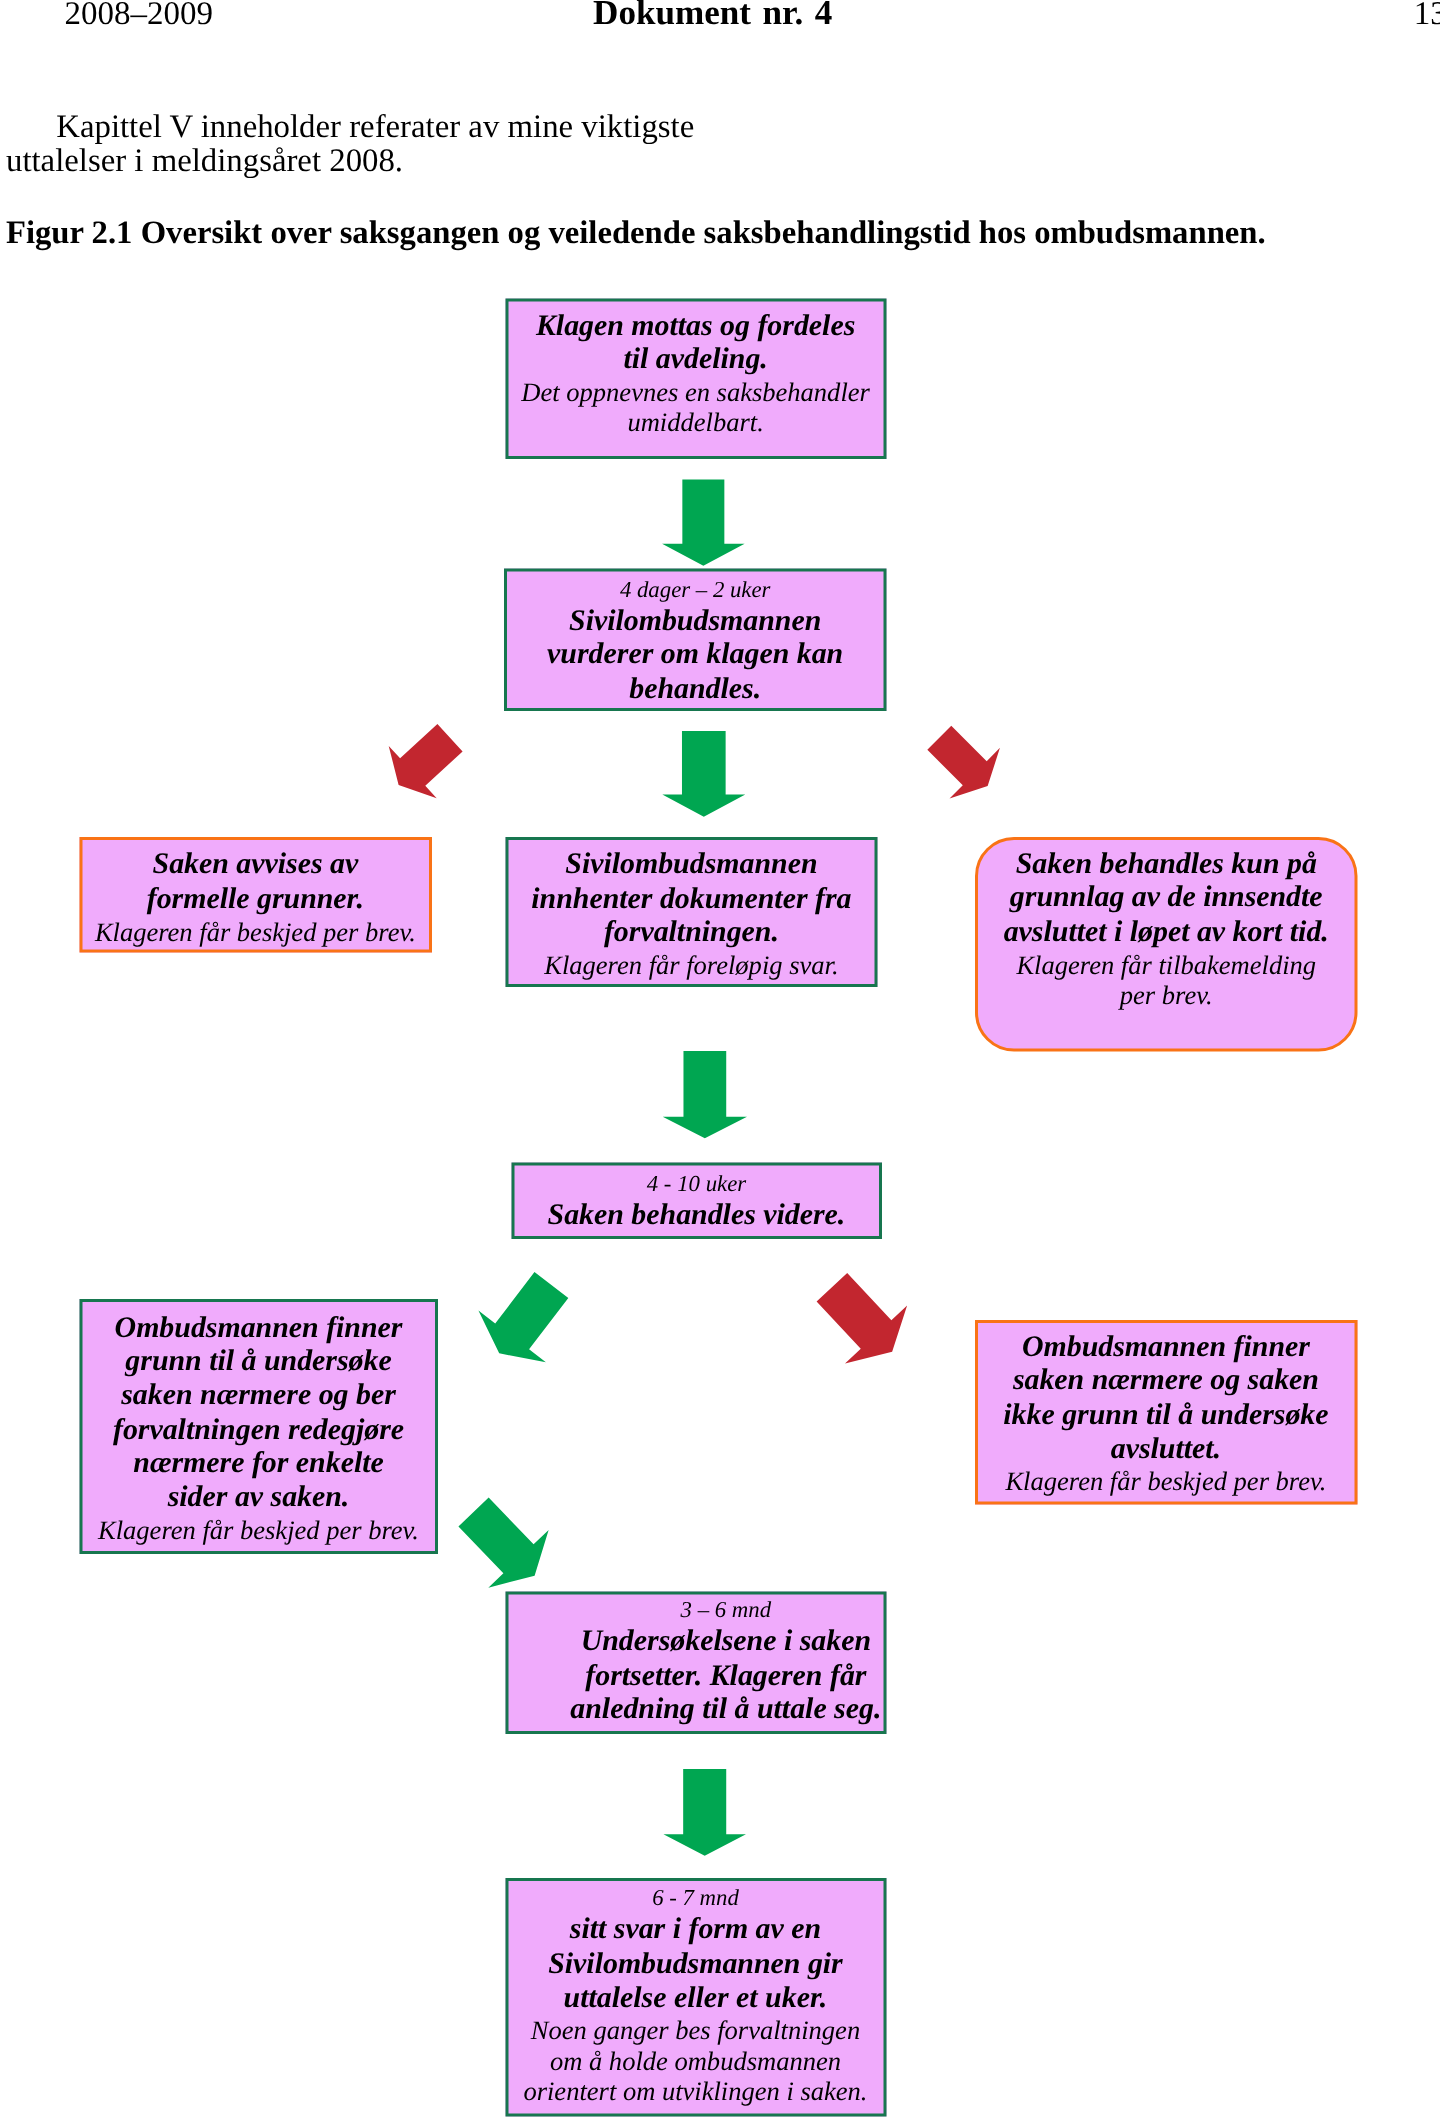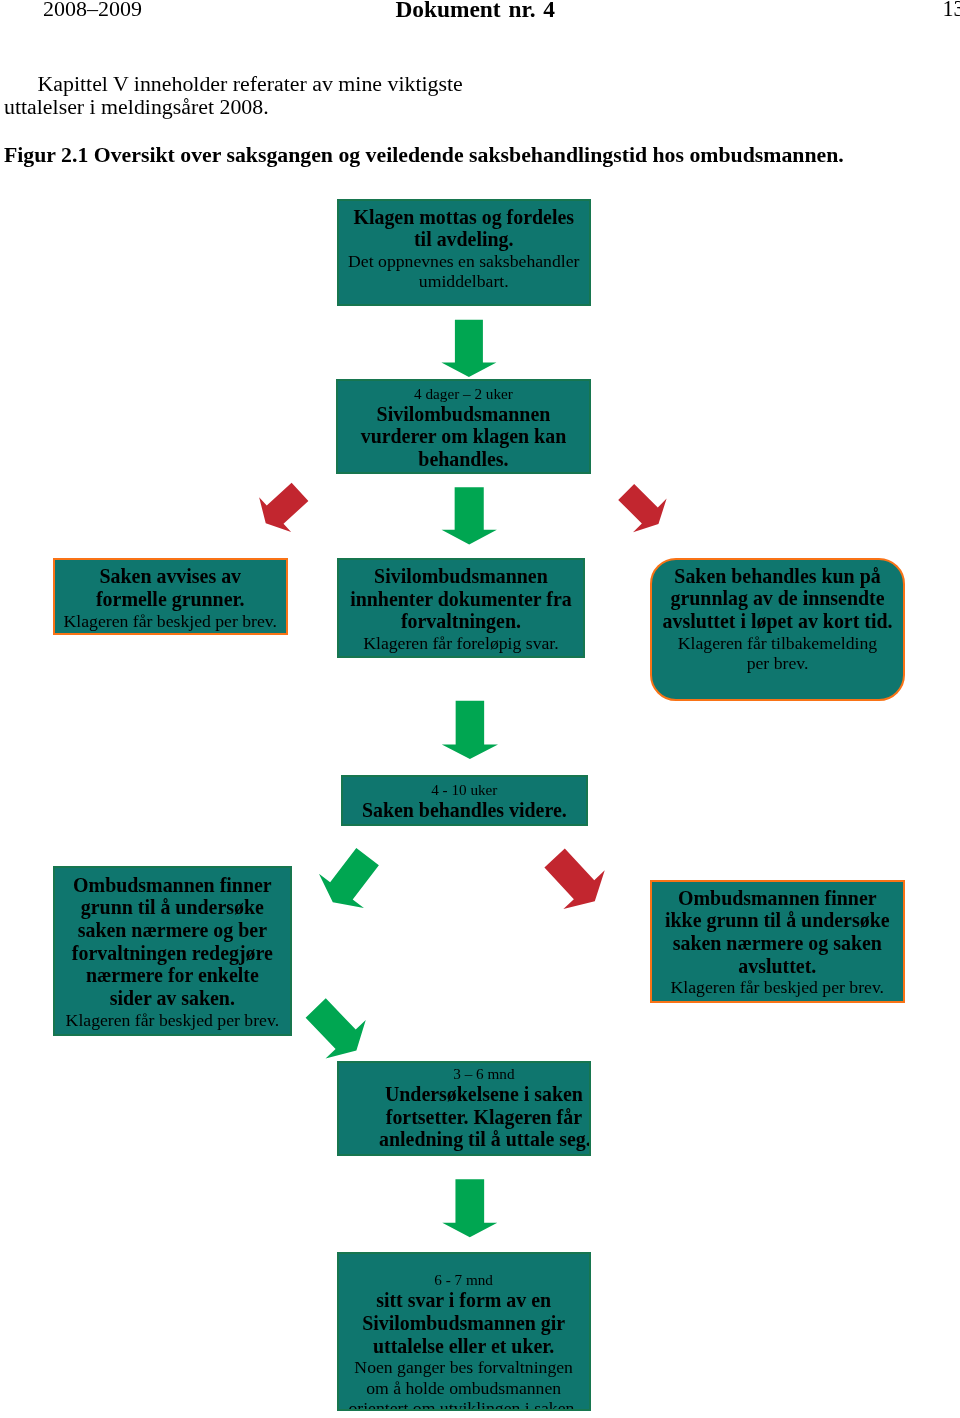--- a/index.html
+++ b/index.html
@@ -16,22 +16,22 @@
                font-weight:bold;word-spacing:1.9px;white-space:nowrap;}
   #head-right{position:absolute;left:942.5px;top:-1.5px;font-size:22.1px;line-height:20px;}
 
   
   #intro-para{position:absolute;left:4px;top:73px;width:462px;font-size:21.87px;
      line-height:23.1px;text-indent:33.5px;margin:0;}
   #figure-caption{position:absolute;left:4px;top:143px;width:900px;font-size:21.79px;
      line-height:24px;font-weight:bold;margin:0;white-space:nowrap;}
 
   
-  .fbox{position:absolute;box-sizing:border-box;background:#0f766e;text-align:center;
-        overflow:hidden;}
+  .fbox{position:absolute;box-sizing:border-box;background:#f0abfc;text-align:center;
+        overflow:hidden;font-style:italic;}
   .fbox.green{border:2px solid #17764F;}
   .fbox.red{border:2px solid #f97316;}
   .fbox .ln{display:block;white-space:nowrap;}
   .fbox .b{font-weight:bold;font-size:19.92px;line-height:22.65px;}
   .fbox .r{font-weight:normal;font-size:17.7px;line-height:20.3px;}
   .fbox .s{font-weight:normal;font-size:15.2px;line-height:19px;}
 
   
   .arrow-layer{position:absolute;left:0;top:0;width:960px;height:1418px;
                pointer-events:none;}
@@ -90,32 +90,32 @@
         <span class="ln b">Ombudsmannen finner</span>
         <span class="ln b">grunn til å undersøke</span>
         <span class="ln b">saken nærmere og ber</span>
         <span class="ln b">forvaltningen redegjøre</span>
         <span class="ln b">nærmere for enkelte</span>
         <span class="ln b">sider av saken.</span>
         <span class="ln r">Klageren får beskjed per brev.</span>
       </div>
       <div class="fbox red" style="left: 649.9px; top: 879.9px; width: 254.8px; height: 122.9px; padding-top: 4.9px;">
         <span class="ln b">Ombudsmannen finner</span>
+        <span class="ln b">saken nærmere og saken</span>
         <span class="ln b">ikke grunn til å undersøke</span>
-        <span class="ln b">saken nærmere og saken</span>
         <span class="ln b">avsluttet.</span>
         <span class="ln r">Klageren får beskjed per brev.</span>
       </div>
       <div class="fbox green" style="left: 337px; top: 1060.6px; width: 253.8px; height: 95.1px; padding-top: 1.5px; padding-left: 40px;">
         <span class="ln s">3 – 6 mnd</span>
         <span class="ln b">Undersøkelsene i saken</span>
         <span class="ln b">fortsetter. Klageren får</span>
         <span class="ln b">anledning til å uttale seg.</span>
       </div>
-      <div class="fbox green" style="left: 336.5px; top: 1252.4px; width: 254.3px; height: 158.5px; padding-top: 16px;">
+      <div class="fbox green" style="left: 336.5px; top: 1252.4px; width: 254.3px; height: 158.5px; padding-top: 2px;">
         <span class="ln s">6 - 7 mnd</span>
         <span class="ln b">sitt svar i form av en</span>
         <span class="ln b">Sivilombudsmannen gir</span>
         <span class="ln b">uttalelse eller et uker.</span>
         <span class="ln r">Noen ganger bes forvaltningen</span>
         <span class="ln r">om å holde ombudsmannen</span>
         <span class="ln r">orientert om utviklingen i saken.</span>
       </div>
       <div class="arrow-layer">
         <svg width="960" height="1418" viewBox="0 0 960 1418">

